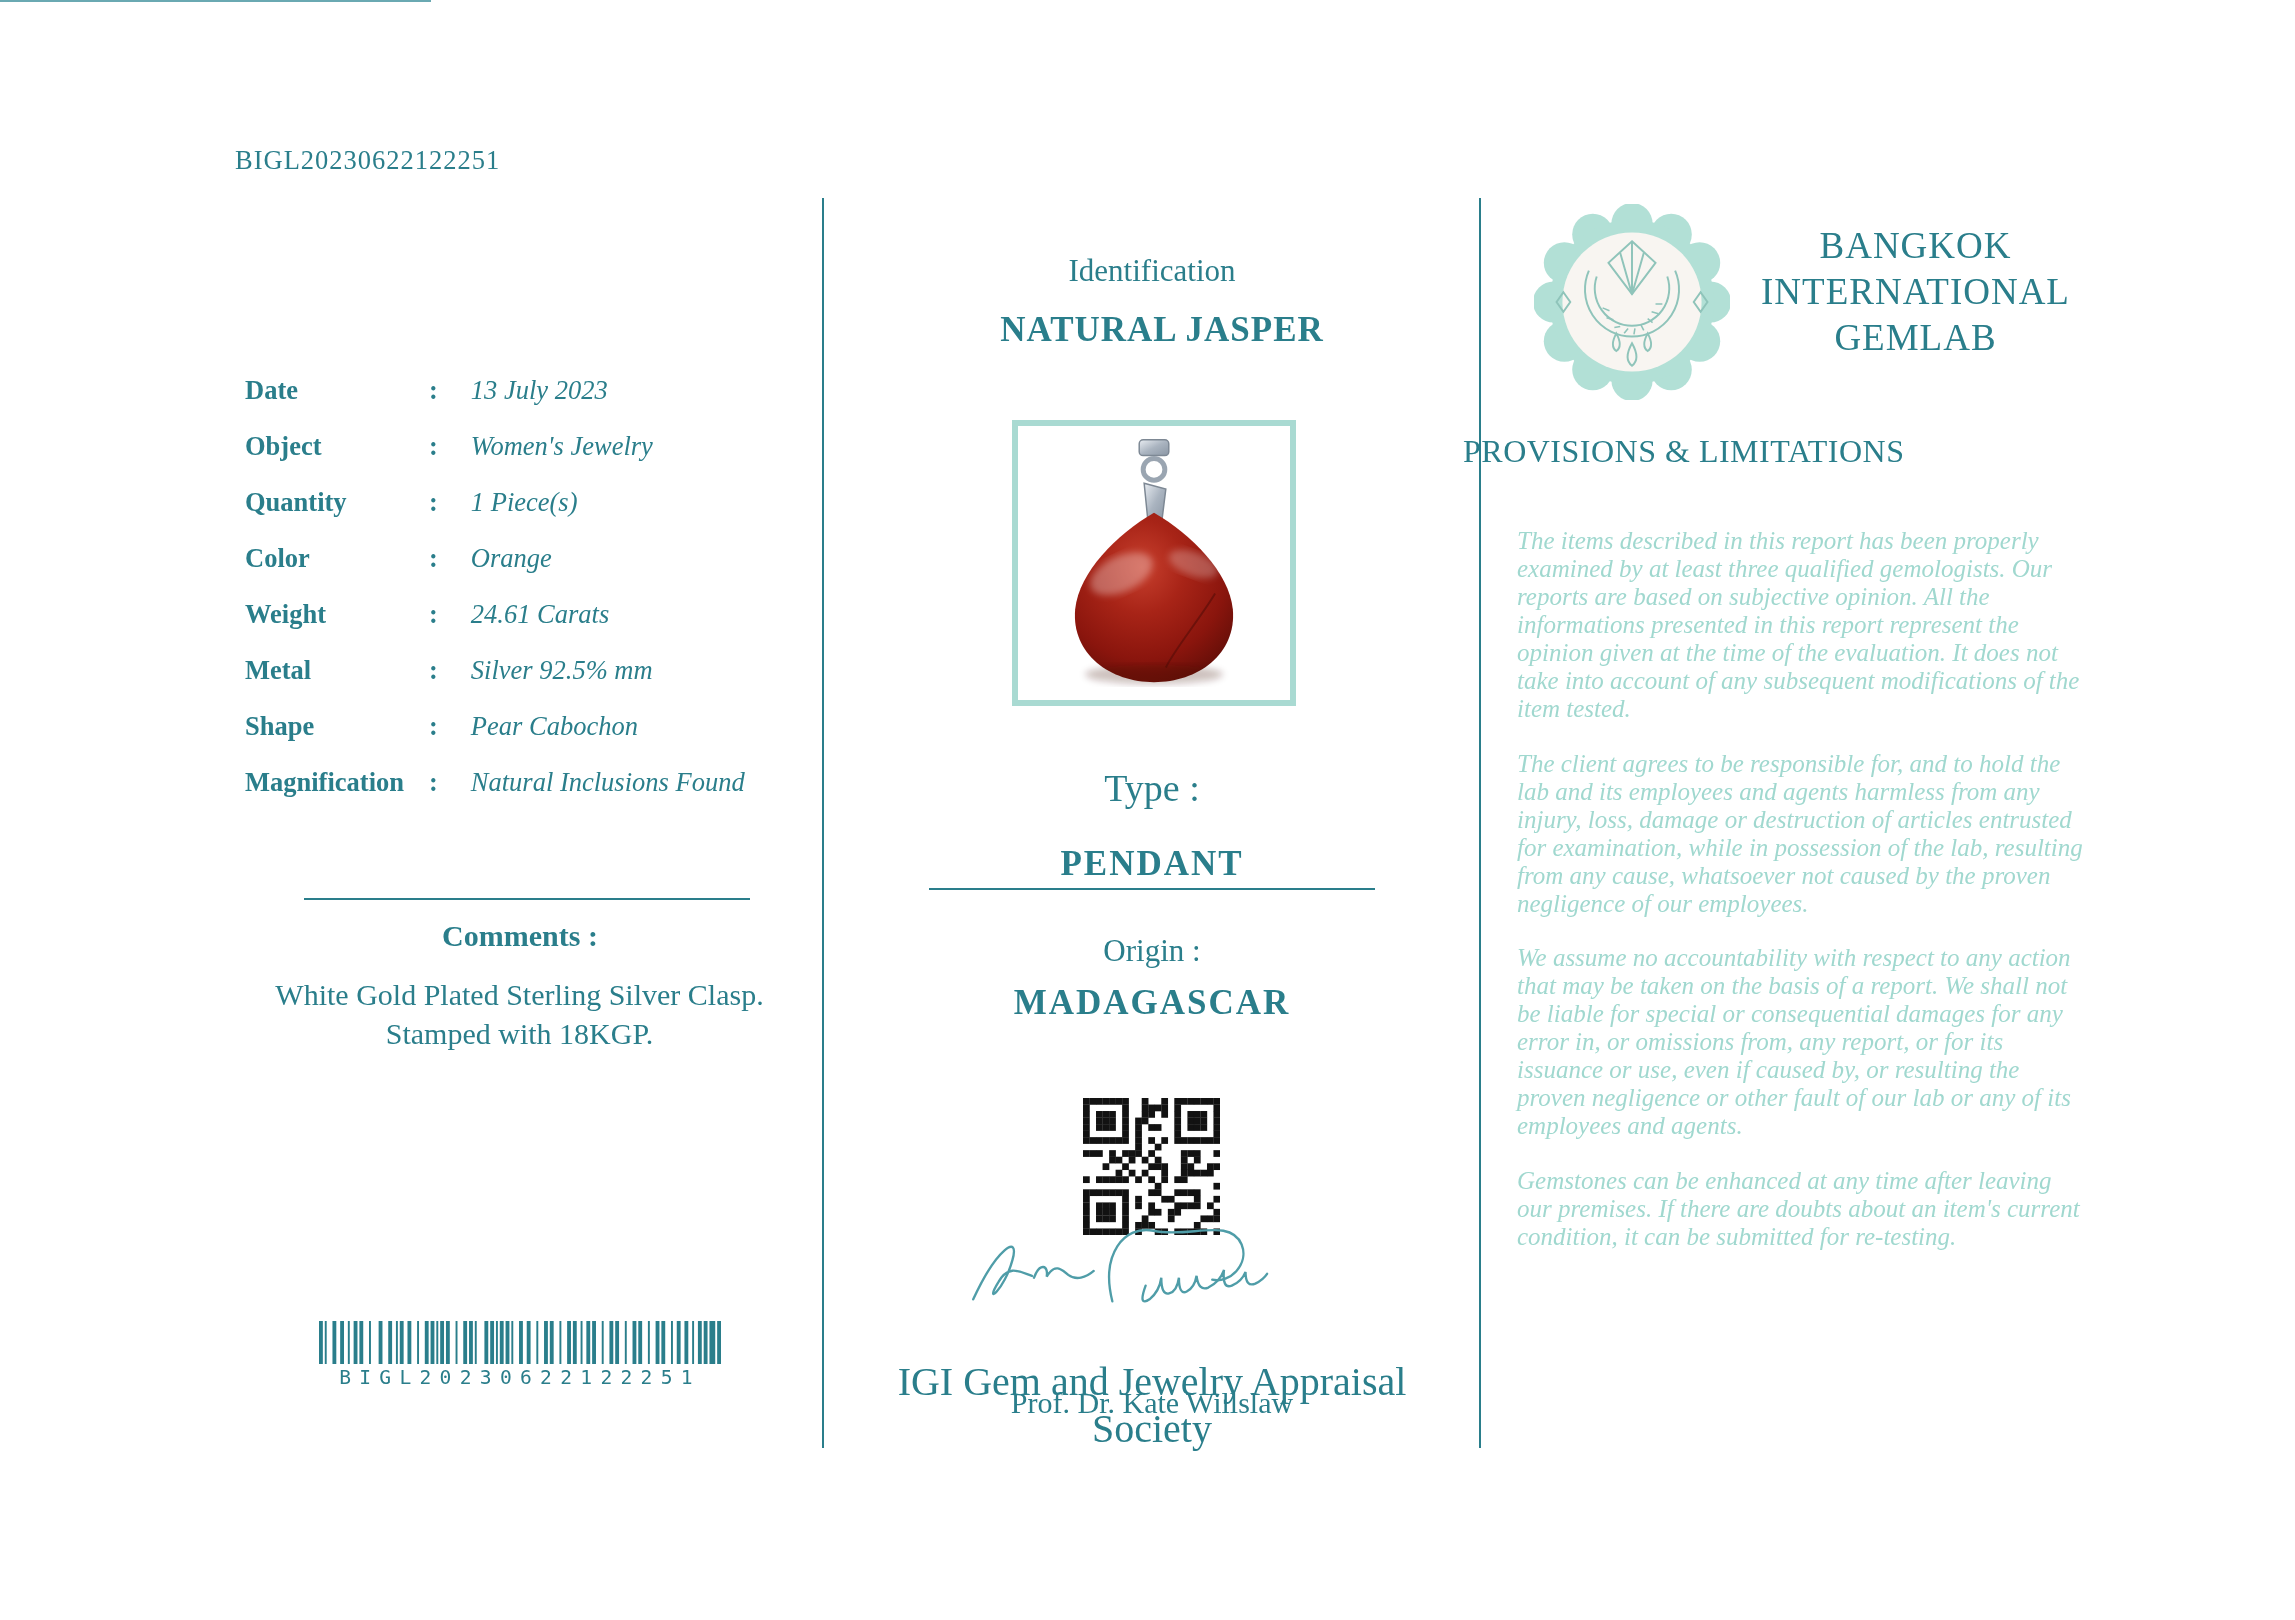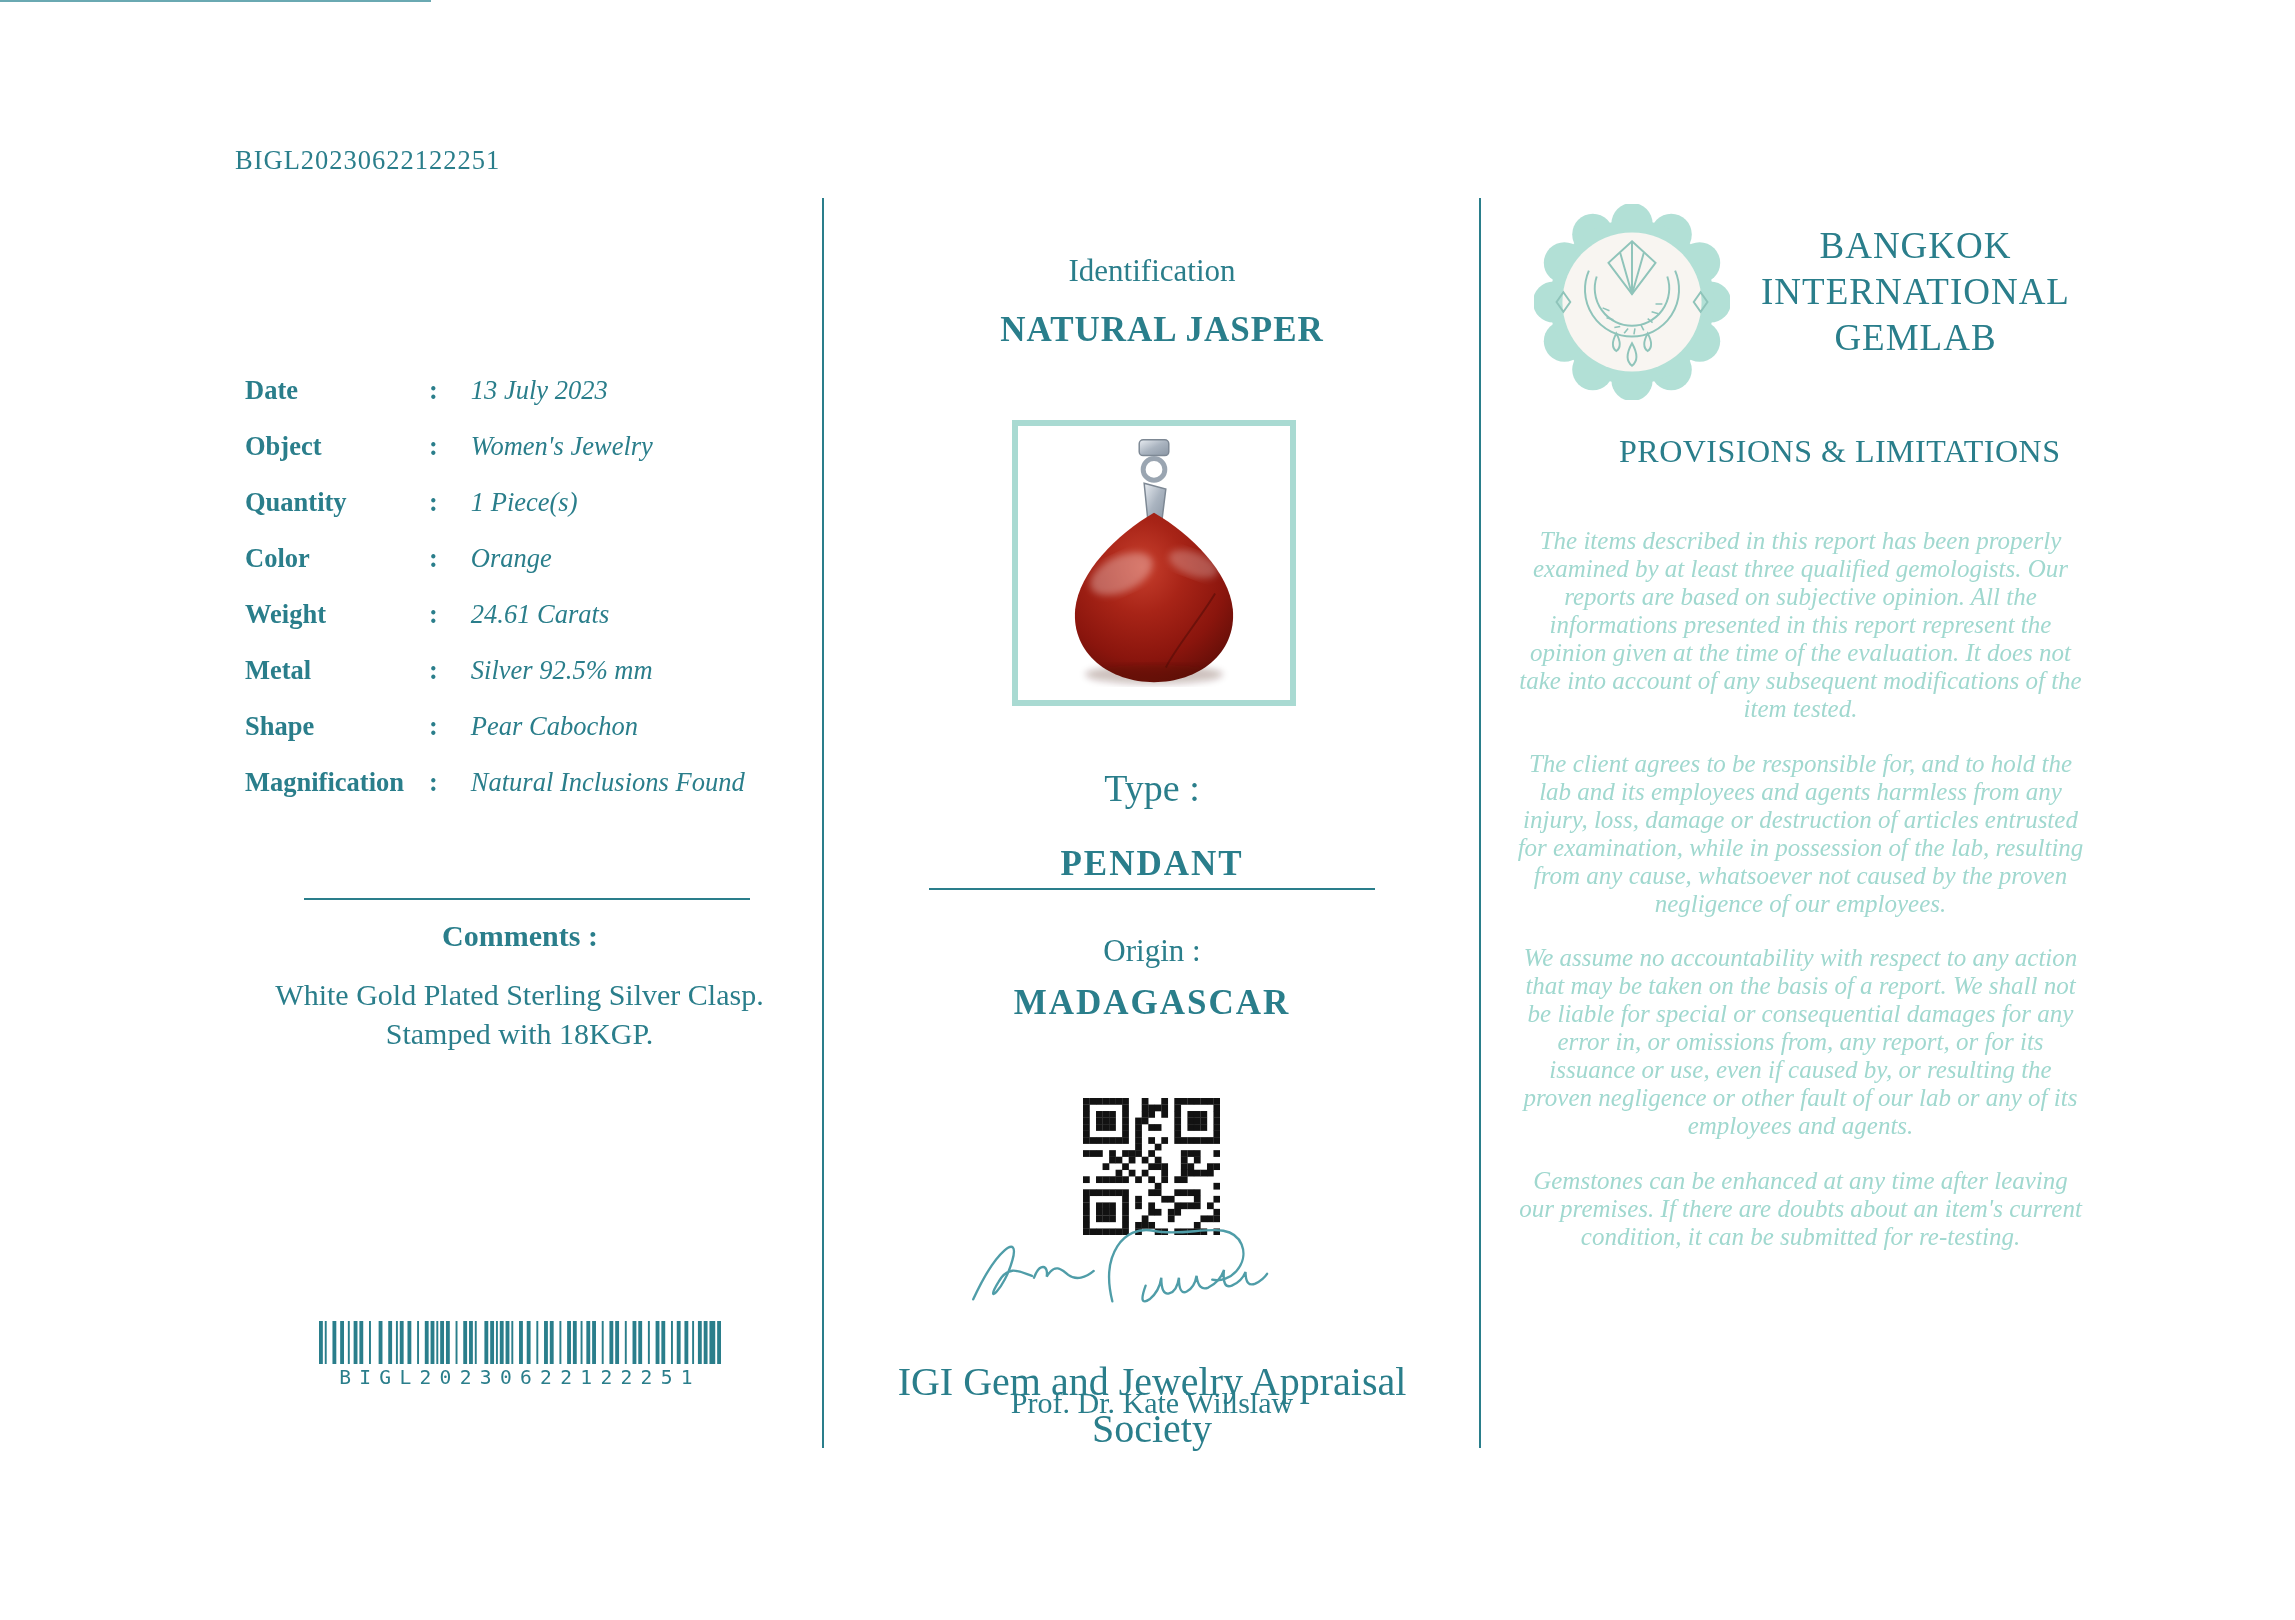--- a/index.html
+++ b/index.html
@@ -50,22 +50,22 @@
   .qr-wrap svg{width:137px;height:137px;display:block;}
   .qr-wrap svg rect{fill:#121212;}
   .sig-script{left:936px;top:1215px;width:431px;height:103px;}
   .sig-rule{left:968px;top:1310px;width:431px;height:2px;background:#6aa9b2;}
   .sig-name{left:858px;top:1386px;width:588px;font-size:30px;}
   .sig-org{left:858px;top:1358px;width:588px;font-size:40px;}
 
   
   .logo-wrap{left:1534px;top:204px;width:196px;height:196px;}
   .org-title{left:1754px;top:223px;width:323px;text-align:center;font-size:37px;line-height:46px;letter-spacing:1px;}
-  .prov-title{left:1619px;top:433px;width:549px;font-size:32px;letter-spacing:0.5px;}
-  .prov-paras{left:1517px;top:527px;width:567px;text-align:center;font-style:italic;color:var(--mint);font-size:25px;line-height:28px;}
+  .prov-title{left:1463px;top:433px;width:549px;font-size:32px;letter-spacing:0.5px;}
+  .prov-paras{left:1517px;top:527px;width:567px;font-style:italic;color:var(--mint);font-size:25px;line-height:28px;}
   .prov-paras .para{margin-bottom:26.5px;}
 </style>
 </head>
 <body>
 
 <div class="page">
 
   <div class="vdiv" style="left:822px;"></div>
   <div class="vdiv" style="left:1479px;"></div>
 

